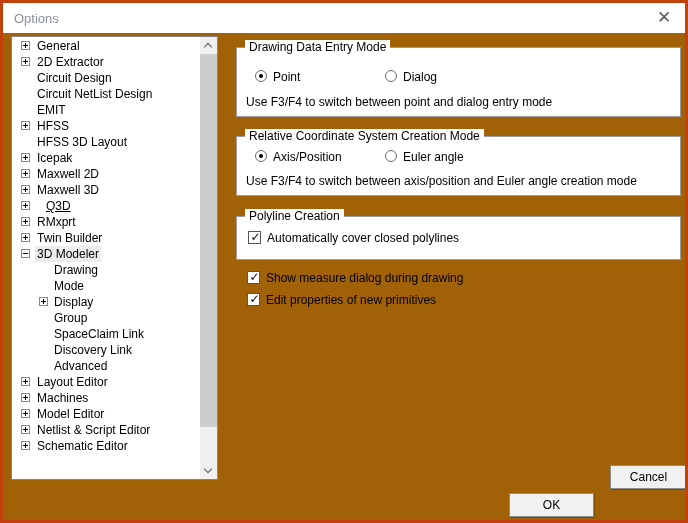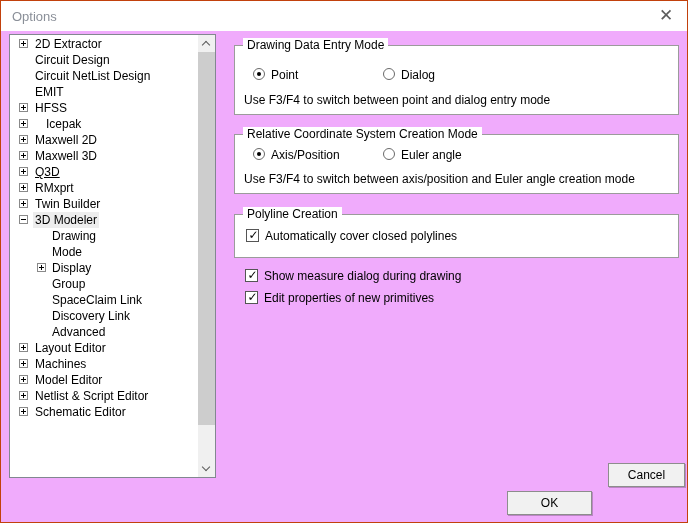--- a/index.html
+++ b/index.html
@@ -1,17 +1,17 @@
 <!DOCTYPE html>
 <html><head>
 <meta charset="utf-8">
 <style>
   html,body{margin:0;padding:0;background:#c8c8c8;}
   *{box-sizing:border-box;font-family:"Liberation Sans","DejaVu Sans",sans-serif;}
-  .dialog{position:relative;width:688px;height:523px;background:#f0abfc;border:1px solid #c2410c;overflow:hidden;}
+  .dialog{position:relative;width:688px;height:523px;background:#a16207;border:3px solid #c2410c;overflow:hidden;}
   .titlebar{position:absolute;left:0;top:0;width:100%;height:30px;background:#ffffff;}
   .title-text{position:absolute;left:11px;top:8px;font-size:13px;color:#8a8f98;}
   .close-btn{position:absolute;right:10px;top:4px;width:22px;height:22px;color:#5c5c5c;
              font-size:17px;line-height:22px;text-align:center;cursor:default;}
   
   .tree{position:absolute;left:8px;top:33px;width:207px;height:444px;background:#fff;
         border:1px solid #828790;overflow:hidden;}
   .tree-rows{position:absolute;left:0;top:1px;width:188px;}
   .trow{position:relative;height:16px;line-height:16px;font-size:12px;color:#000;white-space:nowrap;cursor:default;}
   .trow .tlabel{position:absolute;top:0;padding:0 2px;}
@@ -57,65 +57,75 @@
     <span class="close-btn">✕</span>
   </div>
 
   <div class="tree">
     <div class="tree-rows" id="tree-rows">
         <div class="trow">
           <span class="expander plus" style="left: 9px;">
             <span class="h"></span>
             <span class="v"></span>
           </span>
+          <span class="tlabel" style="left: 23px;">General</span>
+        </div>
+        <div class="trow">
+          <span class="expander plus" style="left: 9px;">
+            <span class="h"></span>
+            <span class="v"></span>
+          </span>
           <span class="tlabel" style="left: 23px;">2D Extractor</span>
         </div>
         <div class="trow">
           <span class="tlabel" style="left: 23px;">Circuit Design</span>
         </div>
         <div class="trow">
           <span class="tlabel" style="left: 23px;">Circuit NetList Design</span>
         </div>
         <div class="trow">
           <span class="tlabel" style="left: 23px;">EMIT</span>
         </div>
         <div class="trow">
           <span class="expander plus" style="left: 9px;">
             <span class="h"></span>
             <span class="v"></span>
           </span>
           <span class="tlabel" style="left: 23px;">HFSS</span>
         </div>
         <div class="trow">
-          <span class="expander plus" style="left: 9px;">
-            <span class="h"></span>
-            <span class="v"></span>
-          </span>
-          <span class="tlabel" style="left: 34px;">Icepak</span>
+          <span class="tlabel" style="left: 23px;">HFSS 3D Layout</span>
+        </div>
+        <div class="trow">
+          <span class="expander plus" style="left: 9px;">
+            <span class="h"></span>
+            <span class="v"></span>
+          </span>
+          <span class="tlabel" style="left: 23px;">Icepak</span>
         </div>
         <div class="trow">
           <span class="expander plus" style="left: 9px;">
             <span class="h"></span>
             <span class="v"></span>
           </span>
           <span class="tlabel" style="left: 23px;">Maxwell 2D</span>
         </div>
         <div class="trow">
           <span class="expander plus" style="left: 9px;">
             <span class="h"></span>
             <span class="v"></span>
           </span>
           <span class="tlabel" style="left: 23px;">Maxwell 3D</span>
         </div>
         <div class="trow">
           <span class="expander plus" style="left: 9px;">
             <span class="h"></span>
             <span class="v"></span>
           </span>
-          <span class="tlabel" style="left: 23px; text-decoration: underline;">Q3D</span>
+          <span class="tlabel" style="left: 32px; text-decoration: underline;">Q3D</span>
         </div>
         <div class="trow">
           <span class="expander plus" style="left: 9px;">
             <span class="h"></span>
             <span class="v"></span>
           </span>
           <span class="tlabel" style="left: 23px;">RMxprt</span>
         </div>
         <div class="trow">
           <span class="expander plus" style="left: 9px;">

